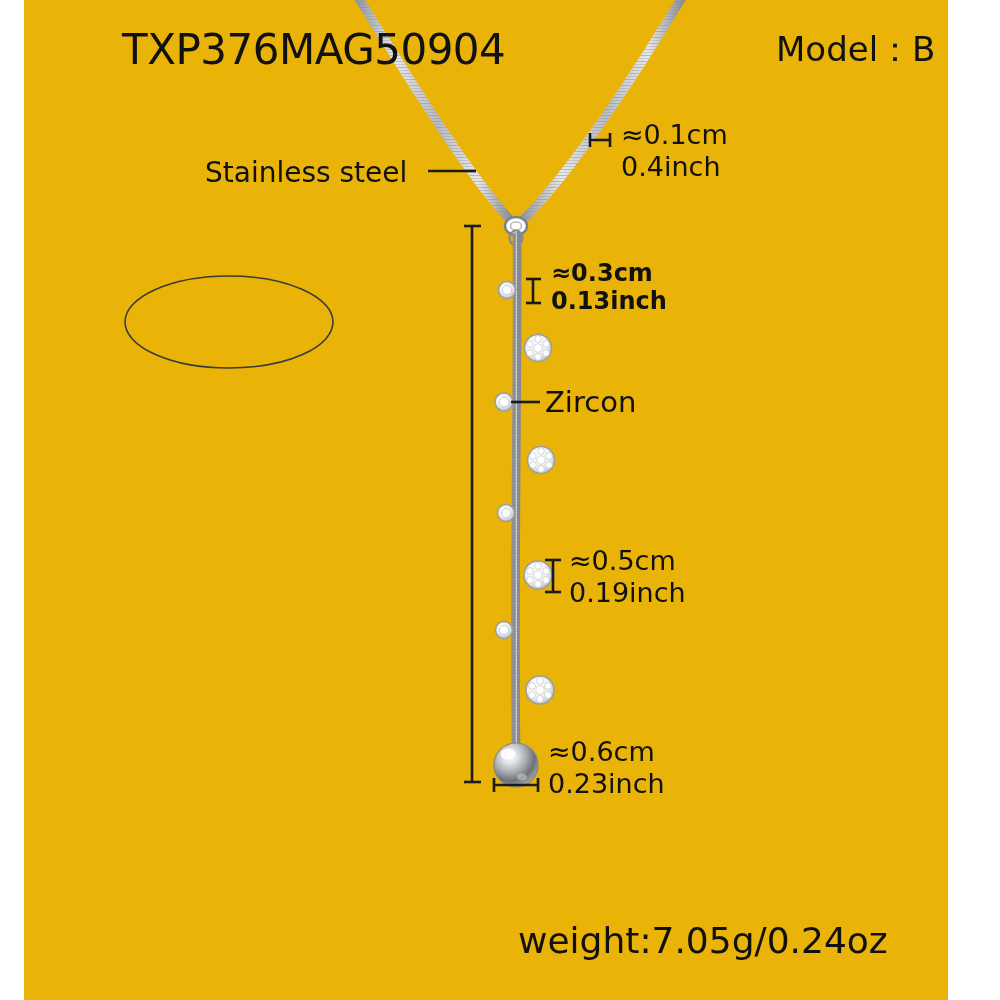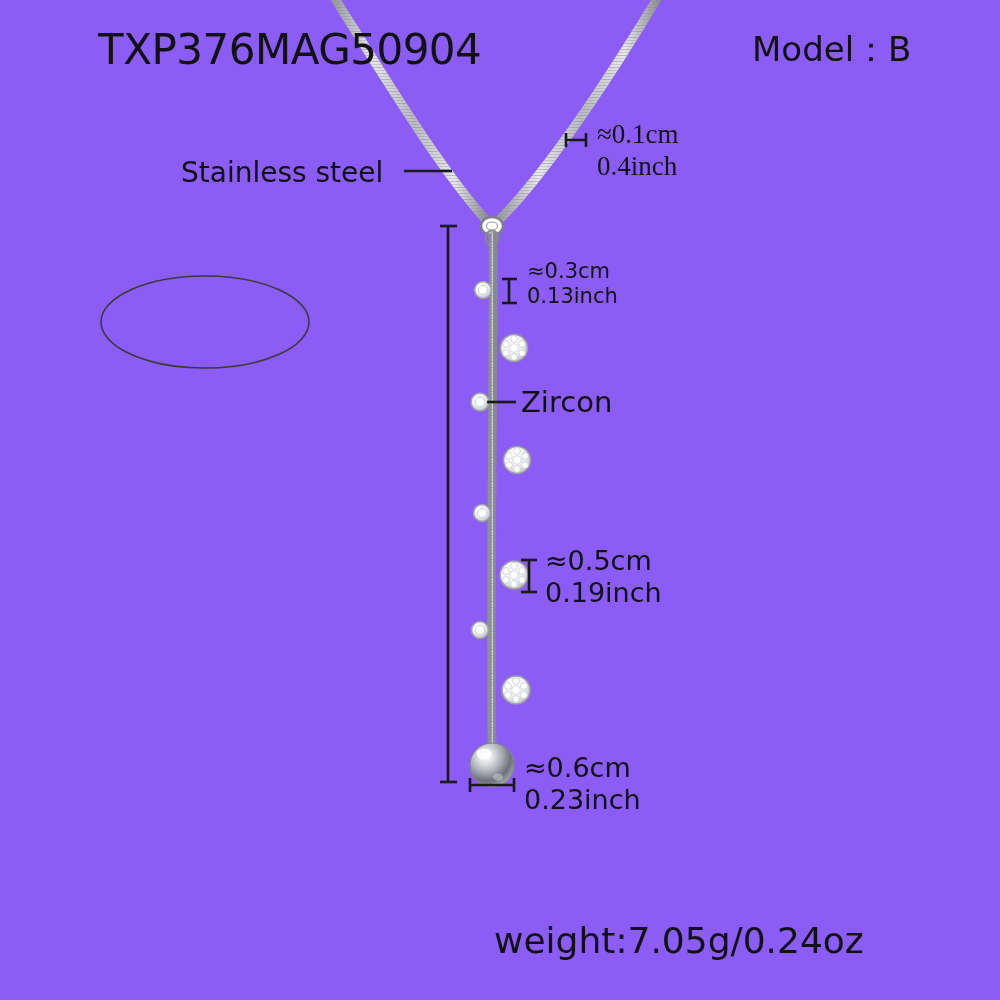--- a/index.html
+++ b/index.html
@@ -2,26 +2,27 @@
 <html><head>
 <meta charset="utf-8">
 <style>
   html, body {
     margin: 0;
     padding: 0;
     background: #ffffff;
   }
   #page {
     position: relative;
-    width: 1000px;
+    width: 924px;
     height: 1000px;
-    background: #8b5cf6;
+    background: #eab308;
     overflow: hidden;
     font-family: "DejaVu Sans", "Liberation Sans", sans-serif;
     color: #111111;
+    margin-left: 24px;
   }
   .txt {
     position: absolute;
     white-space: pre;
     line-height: 1.12;
     color: #111111;
   }
   #product-code {
     left: 98px;
     top: 26px;
@@ -36,56 +37,56 @@
   #material-label {
     left: 181px;
     top: 157px;
     font-size: 28px;
   }
   #chain-width-label {
     left: 597px;
     top: 119px;
     font-size: 27px;
     line-height: 1.18;
-    font-family: Liberation Serif, serif;
   }
   #loop-size-label {
     left: 120px;
     top: 281px;
     font-size: 23px;
     line-height: 1.22;
     text-align: center;
     width: 170px;
   }
   #stone-small-label {
     left: 527px;
     top: 259px;
-    font-size: 21px;
+    font-size: 24px;
     line-height: 1.18;
+    font-weight: bold;
   }
   #zircon-label {
     left: 521px;
     top: 386px;
     font-size: 29px;
   }
   #drop-length-label {
     left: 303px;
     top: 473px;
     font-size: 29px;
     line-height: 1.2;
   }
   #stone-large-label {
     left: 545px;
     top: 545px;
     font-size: 27px;
     line-height: 1.18;
   }
   #bead-size-label {
     left: 524px;
-    top: 752px;
+    top: 736px;
     font-size: 27px;
     line-height: 1.18;
   }
   #weight-label {
     left: 494px;
     top: 921px;
     font-size: 36px;
   }
   svg.layer {
     position: absolute;

